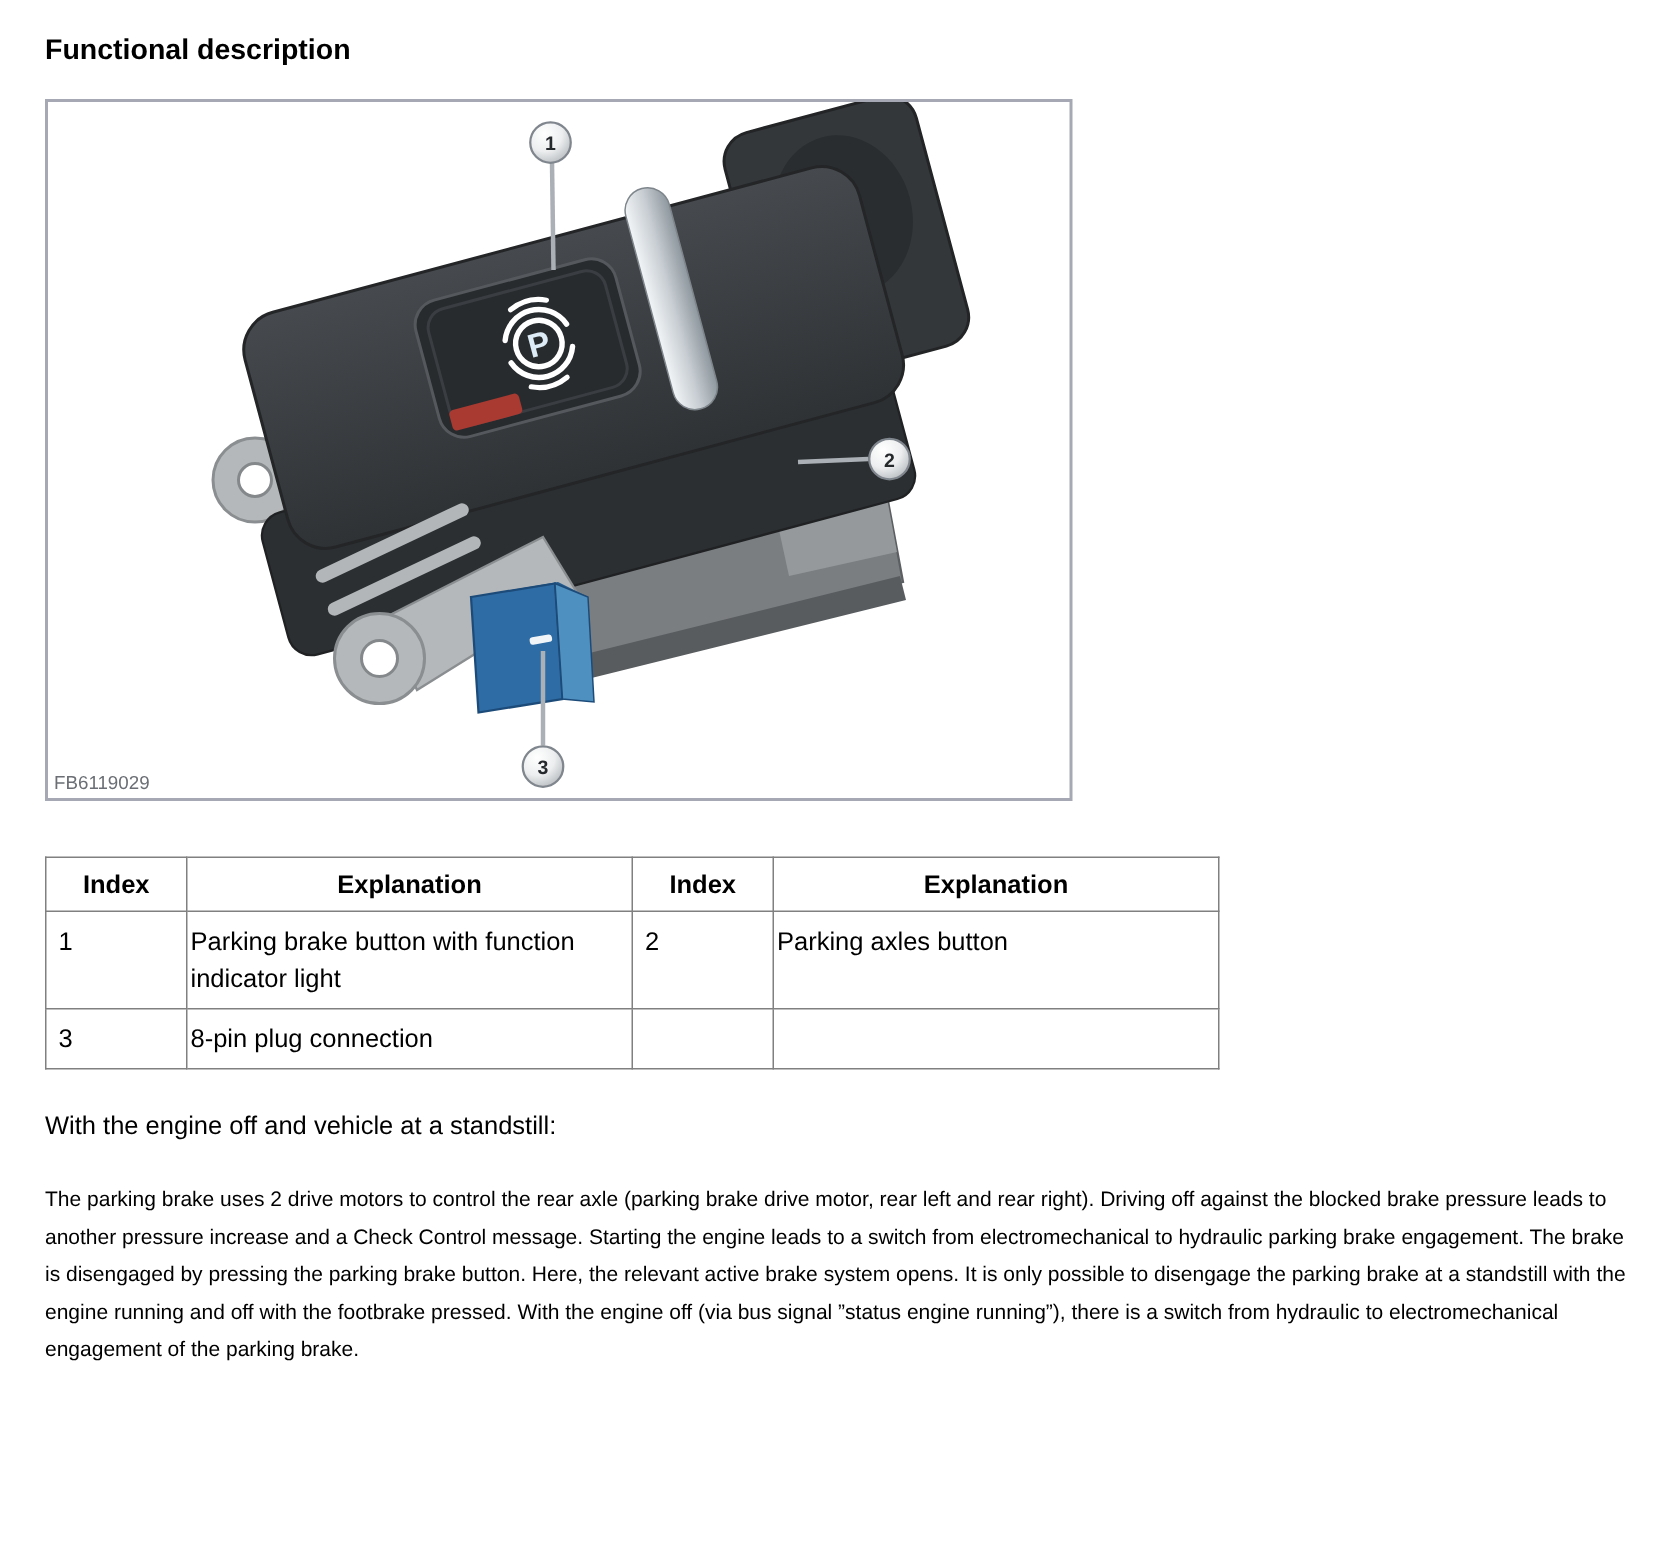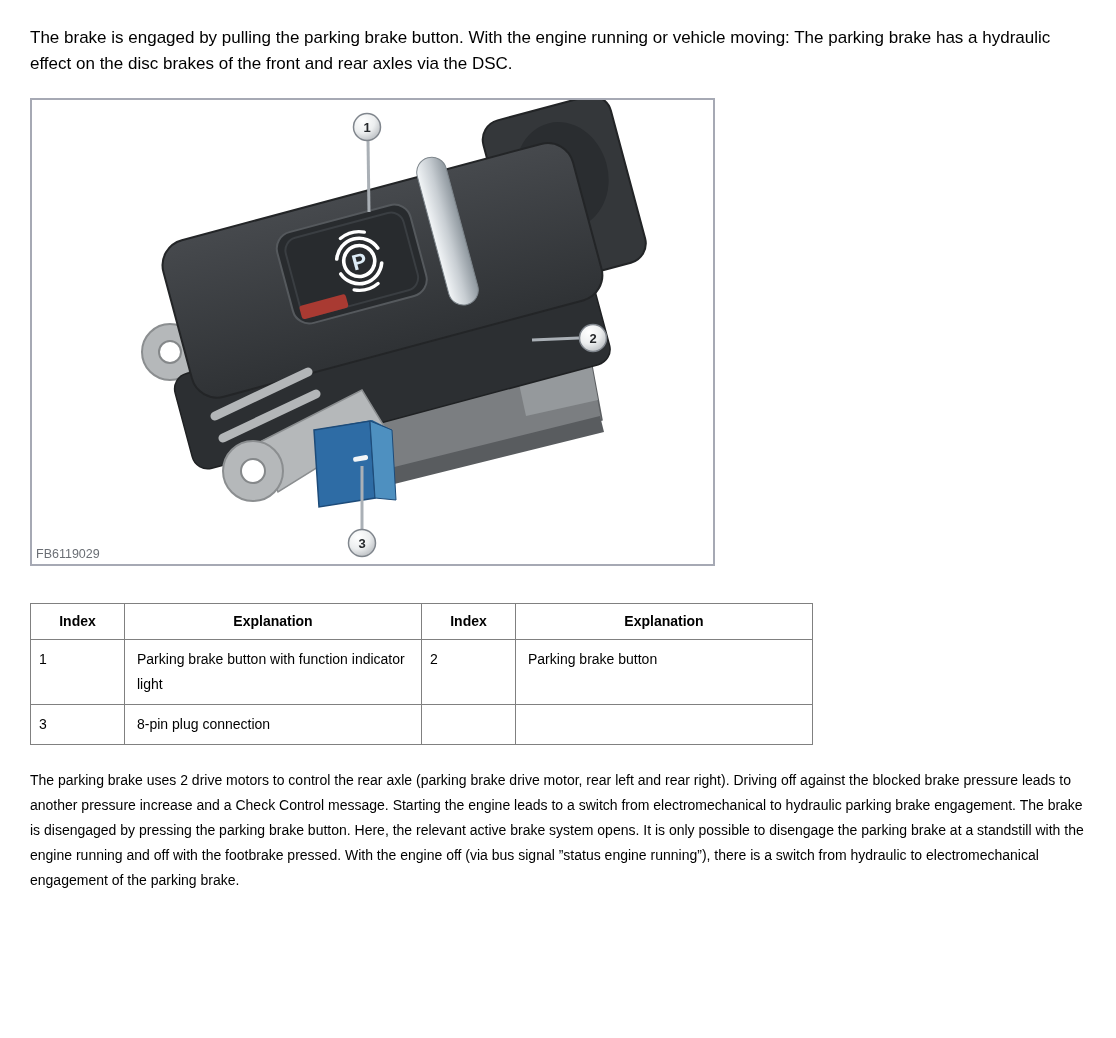--- a/index.html
+++ b/index.html
@@ -30,37 +30,37 @@
     border: 2px solid #a6a9b4;
     background: #ffffff;
   }
   figure.fig svg { display: block; }
 
   table.parts {
     margin: 37px 0 0 30px;
     border-collapse: collapse;
     table-layout: fixed;
     width: 782px;
-    font-size: 14px;
+    font-size: 17px;
   }
   table.parts th, table.parts td {
     border: 1px solid #808080;
     line-height: 25px;
   }
   table.parts th {
     font-weight: bold;
     text-align: center;
     padding: 5px 8px;
   }
   table.parts td {
     text-align: left;
     vertical-align: top;
     padding: 7px 10px 7px 8px;
   }
-  table.parts td.exp { padding-left: 12px; }
+  table.parts td.exp { padding-left: 2px; }
   col.c-idx { width: 94px; }
   col.c-exp { width: 297px; }
   tr.row-1 td { height: 64px; }
 
   p.standstill {
     margin: 25px 25px 0 30px;
     font-size: 17px;
     line-height: 26px;
   }
   p.body-text {
@@ -68,22 +68,22 @@
     font-size: 14px;
     line-height: 25px;
   }
   svg text { font-family: "Liberation Sans", "DejaVu Sans", sans-serif; }
 </style>
 </head>
 <body>
 
 <div class="page">
 
-
-  <p class="intro">The brake is engaged by pulling the parking brake button. With the engine running or vehicle moving: The parking brake has a hydraulic effect on the disc brakes of the front and rear axles via the DSC.</p>
+  <h1 class="title">Functional description</h1>
+
 
   <figure class="fig">
     <svg width="681" height="464" viewBox="0 0 681 464">
       <defs>
         <radialGradient id="gCallout" cx="35%" cy="28%" r="80%">
           <stop offset="0" stop-color="#ffffff"></stop>
           <stop offset="0.55" stop-color="#eceeef"></stop>
           <stop offset="1" stop-color="#b7bbbf"></stop>
         </radialGradient>
         <linearGradient id="gChrome" x1="0" y1="0" x2="1" y2="0">
@@ -181,27 +181,28 @@
         <th>Explanation</th>
         <th>Index</th>
         <th>Explanation</th>
       </tr>
     </thead>
     <tbody>
       <tr class="row-1">
         <td>1</td>
         <td class="exp">Parking brake button with function indicator light</td>
         <td>2</td>
-        <td class="exp">Parking brake button</td>
+        <td class="exp">Parking axles button</td>
       </tr>
       <tr class="row-2">
         <td>3</td>
         <td class="exp">8-pin plug connection</td>
         <td></td>
         <td class="exp"></td>
       </tr>
     </tbody>
   </table>
 
+  <p class="standstill">With the engine off and vehicle at a standstill:</p>
 
   <p class="body-text">The parking brake uses 2 drive motors to control the rear axle (parking brake drive motor, rear left and rear right). Driving off against the blocked brake pressure leads to another pressure increase and a Check Control message. Starting the engine leads to a switch from electromechanical to hydraulic parking brake engagement. The brake is disengaged by pressing the parking brake button. Here, the relevant active brake system opens. It is only possible to disengage the parking brake at a standstill with the engine running and off with the footbrake pressed. With the engine off (via bus signal ”status engine running”), there is a switch from hydraulic to electromechanical engagement of the parking brake.</p>
 
 </div>
 
 </body></html>

